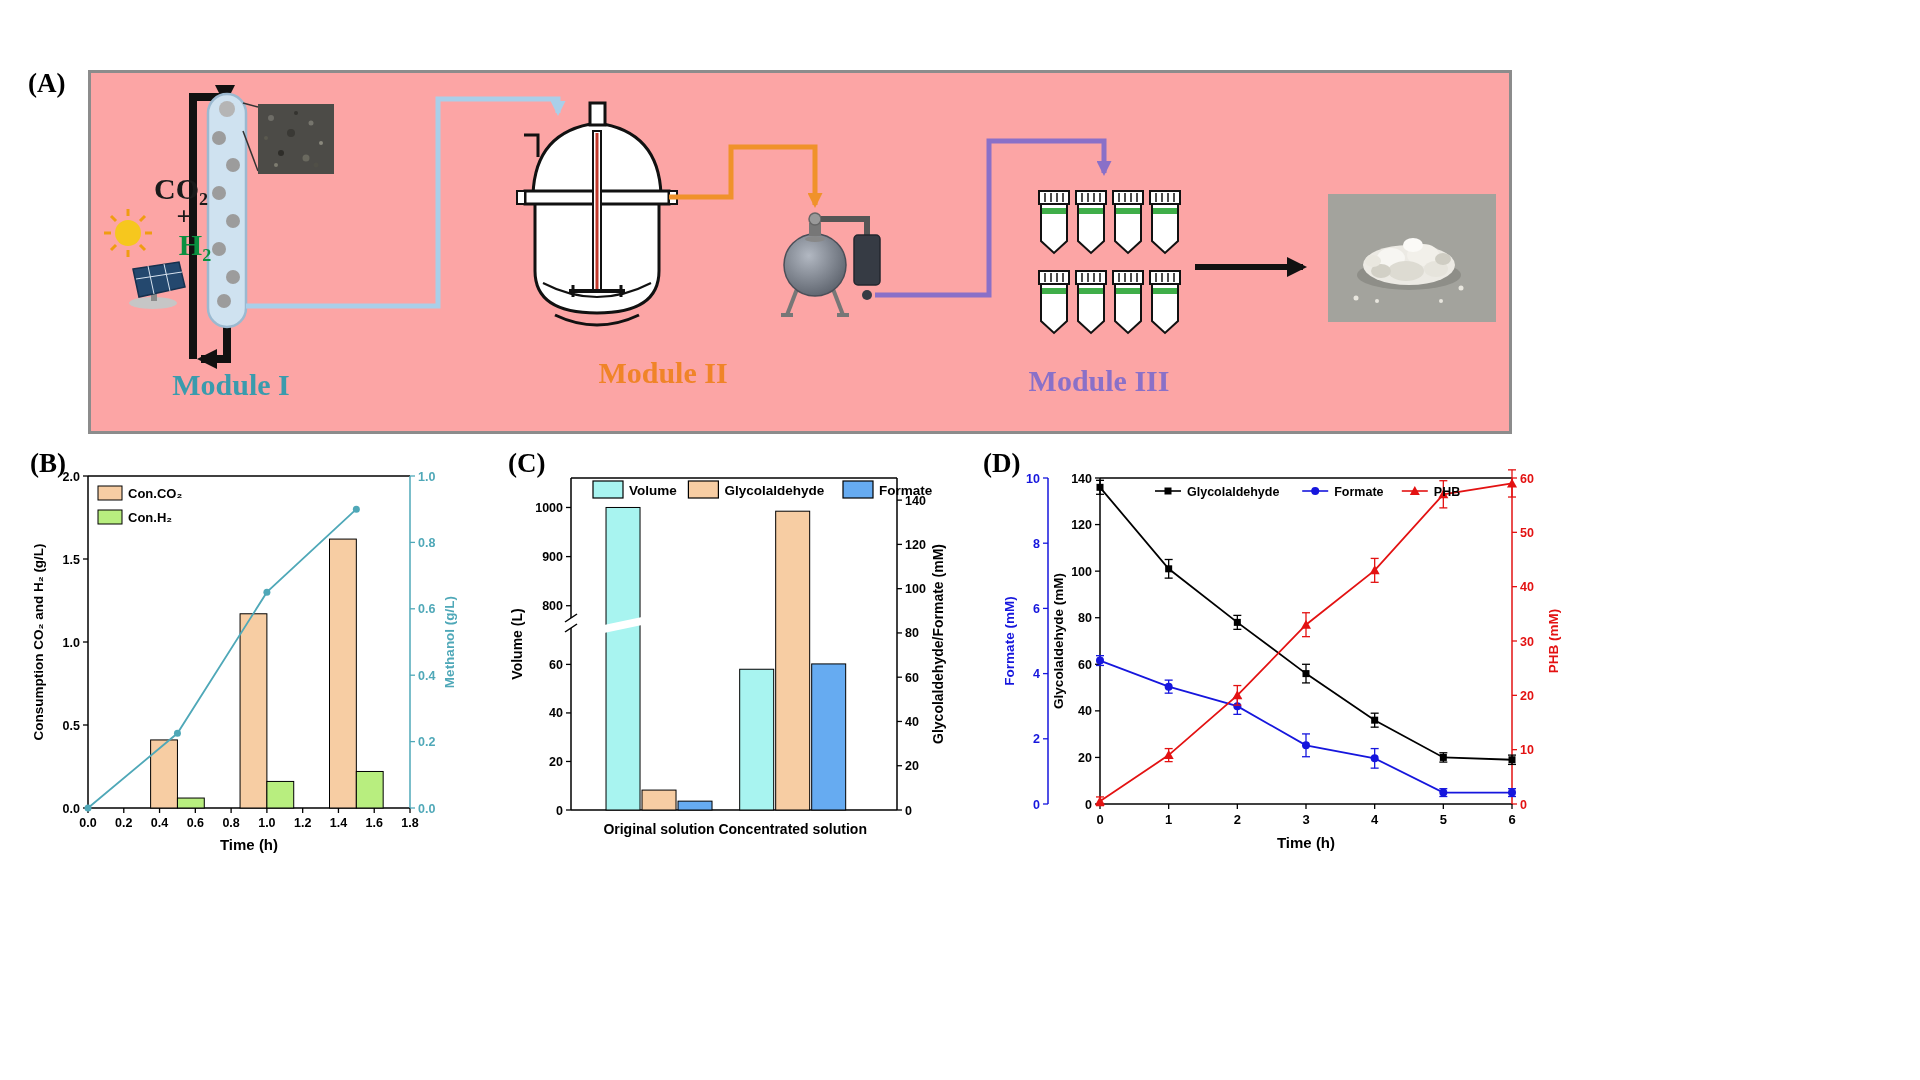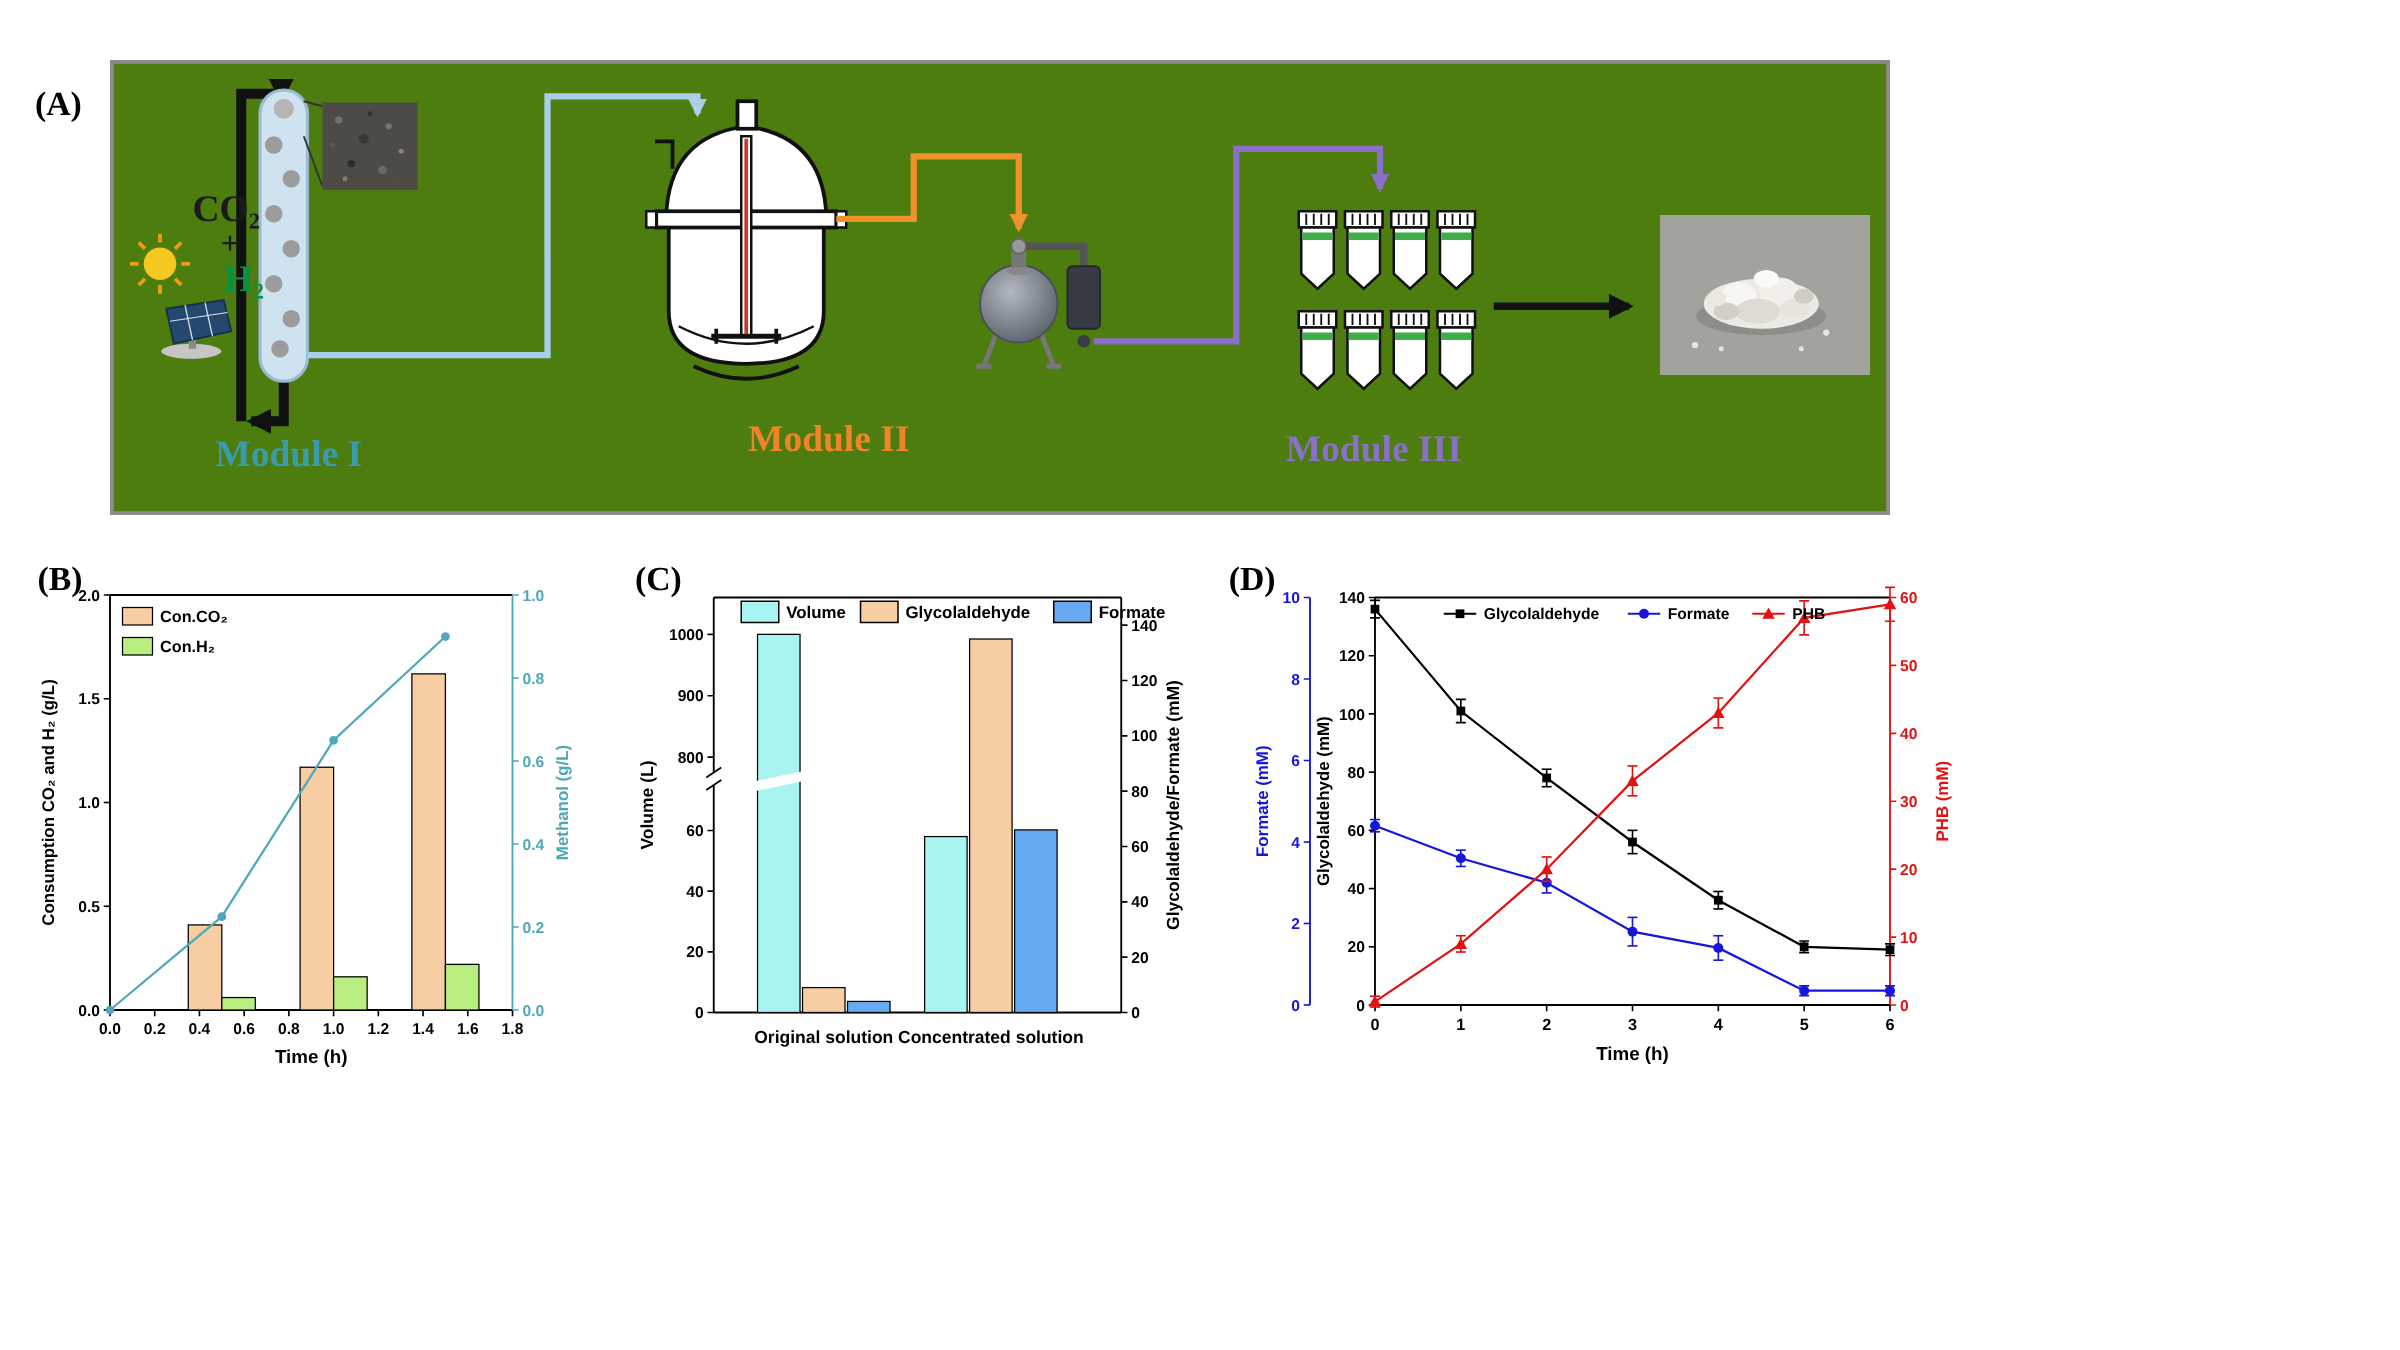--- a/index.html
+++ b/index.html
@@ -1,21 +1,21 @@
 <!DOCTYPE html>
 <html><head>
 <meta charset="utf-8">
 <style>
   html,body{margin:0;padding:0;background:#fff;}
   .canvas{position:relative;width:1920px;height:1080px;background:#ffffff;overflow:hidden;
           font-family:"Liberation Sans","DejaVu Sans",sans-serif;}
   .panel-label{position:absolute;font-family:"Liberation Serif","DejaVu Serif",serif;
                font-weight:bold;font-size:27px;color:#000;}
-  .panelA-box{position:absolute;left:88px;top:48px;width:1418px;height:358px;
-              background:#4d7c0f;border:3px solid #8c8c8c;box-sizing:content-box;}
+  .panelA-box{position:absolute;left:88px;top:70px;width:1418px;height:358px;
+              background:#fca5a5;border:3px solid #8c8c8c;box-sizing:content-box;}
   .chart-mount{position:absolute;}
   svg text{user-select:none;}
 </style>
 </head>
 <body>
 
 <div class="canvas">
 
   <div class="panel-label" style="left:28px;top:68px;">(A)</div>
 

